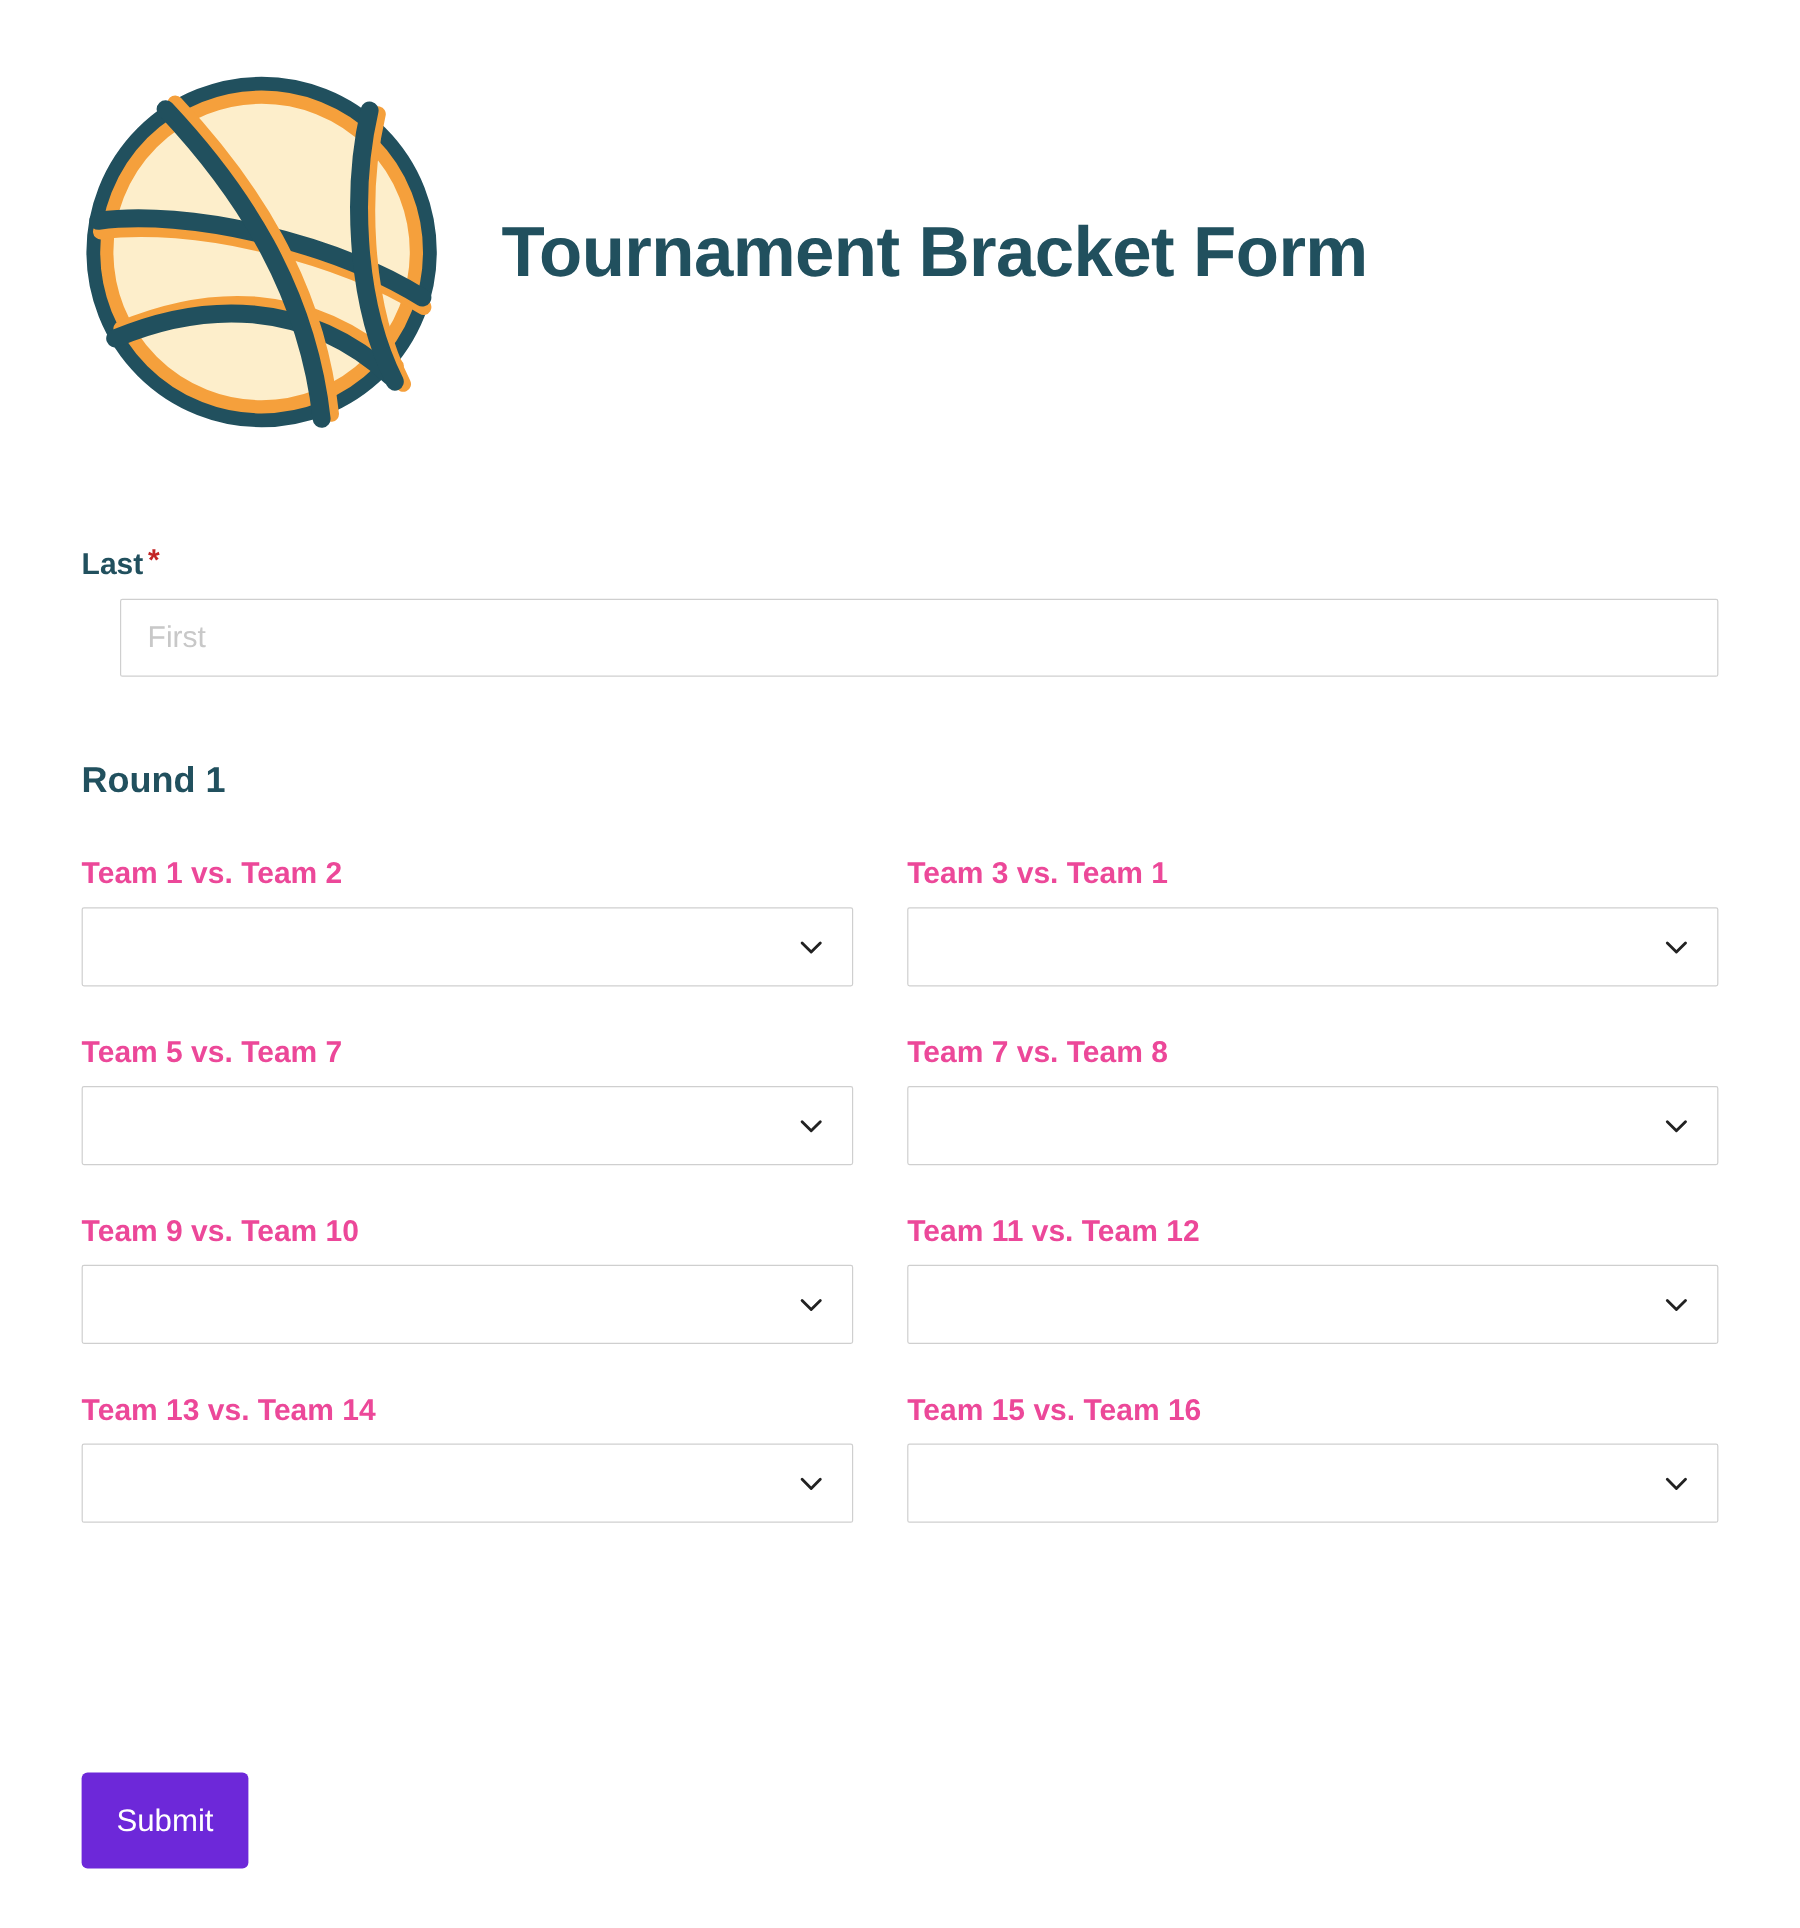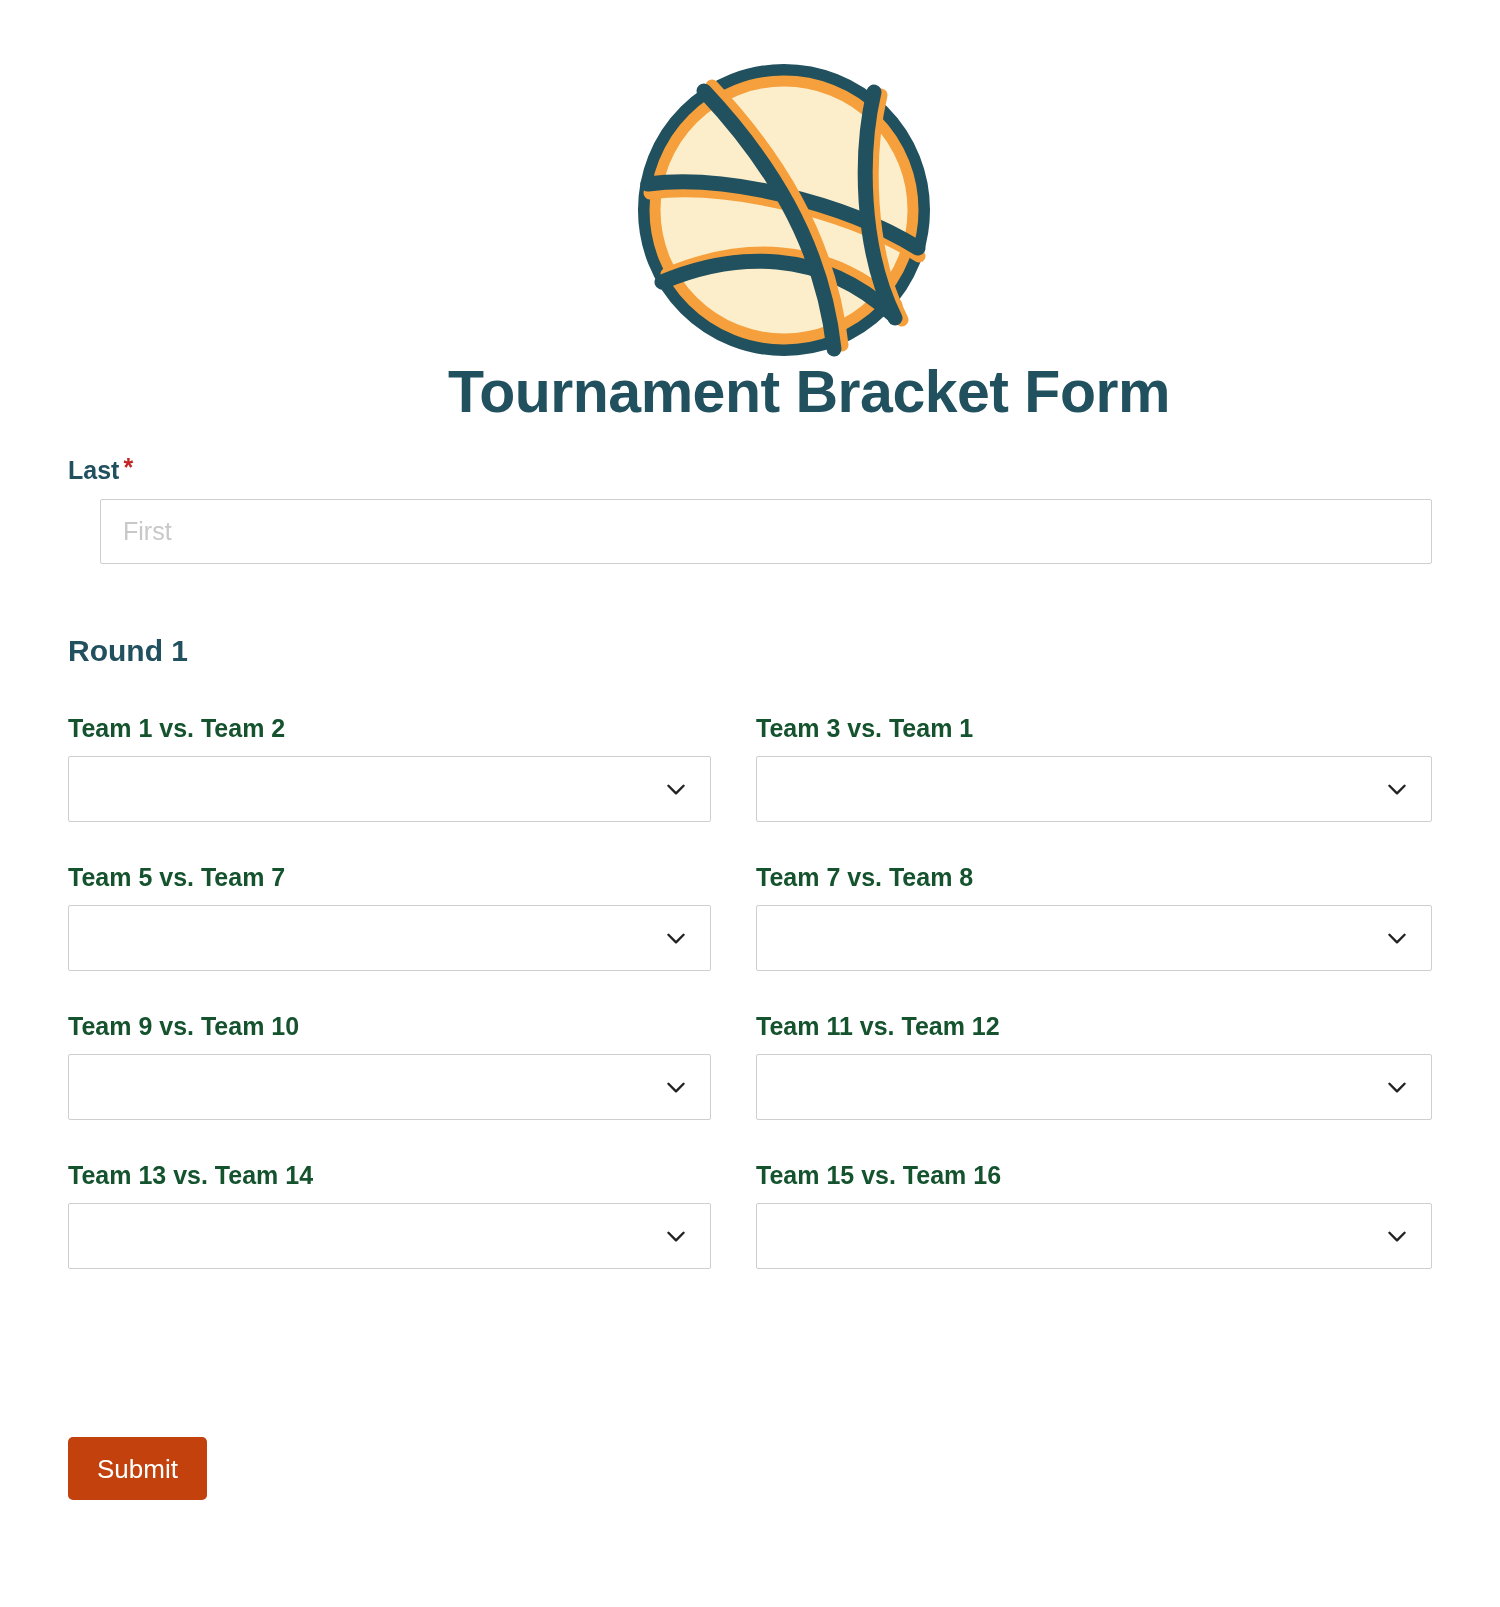--- a/index.html
+++ b/index.html
@@ -22,21 +22,20 @@
     height: 1607px;
     background: #ffffff;
   }
 
   
   .form-header {
     display: flex;
     align-items: center;
     padding: 60px 0 0 68px;
     height: 360px;
-    flex-direction: column;
   }
   .logo {
     width: 300px;
     height: 300px;
     flex: 0 0 300px;
     display: block;
   }
   .form-title {
     font-size: 59px;
     font-weight: bold;
@@ -120,21 +119,21 @@
     grid-template-columns: 643px 676px;
     column-gap: 45px;
     row-gap: 40px;
   }
   .matchup {
     display: block;
   }
   .matchup-label {
     font-size: 25px;
     font-weight: bold;
-    color: #14532d;
+    color: #ec4899;
     margin: 0 0 13px 0;
     line-height: 1.2;
     white-space: nowrap;
   }
   .select-wrap {
     position: relative;
     height: 66px;
   }
   .select-box {
     width: 100%;
@@ -161,31 +160,32 @@
     display: block;
   }
 
   
   .submit-area {
     position: absolute;
     top: 1437px;
     left: 68px;
   }
   .submit-button {
-    background: #c2410c;
+    background: #6d28d9;
     color: #ffffff;
     border: none;
     border-radius: 5px;
     font-family: "Liberation Sans", sans-serif;
     font-size: 26px;
     padding: 0 29px;
-    height: 63px;
+    height: 80px;
     line-height: 64px;
     cursor: pointer;
     display: inline-block;
+    margin-top: 40px;
   }
 </style>
 </head>
 <body>
 
 <div class="page">
 
   <div class="form-header">
     <span class="logo">
       <svg class="logo" viewBox="0 0 300 300" xmlns="http://www.w3.org/2000/svg" aria-hidden="true">

